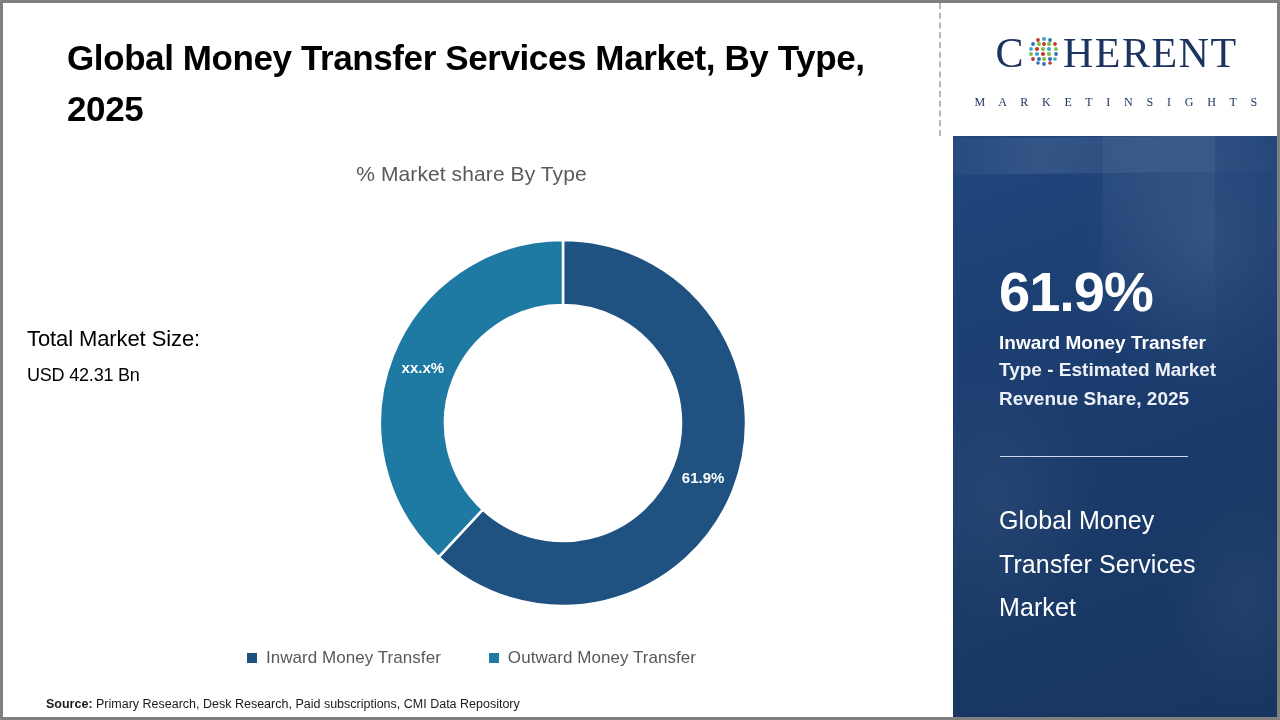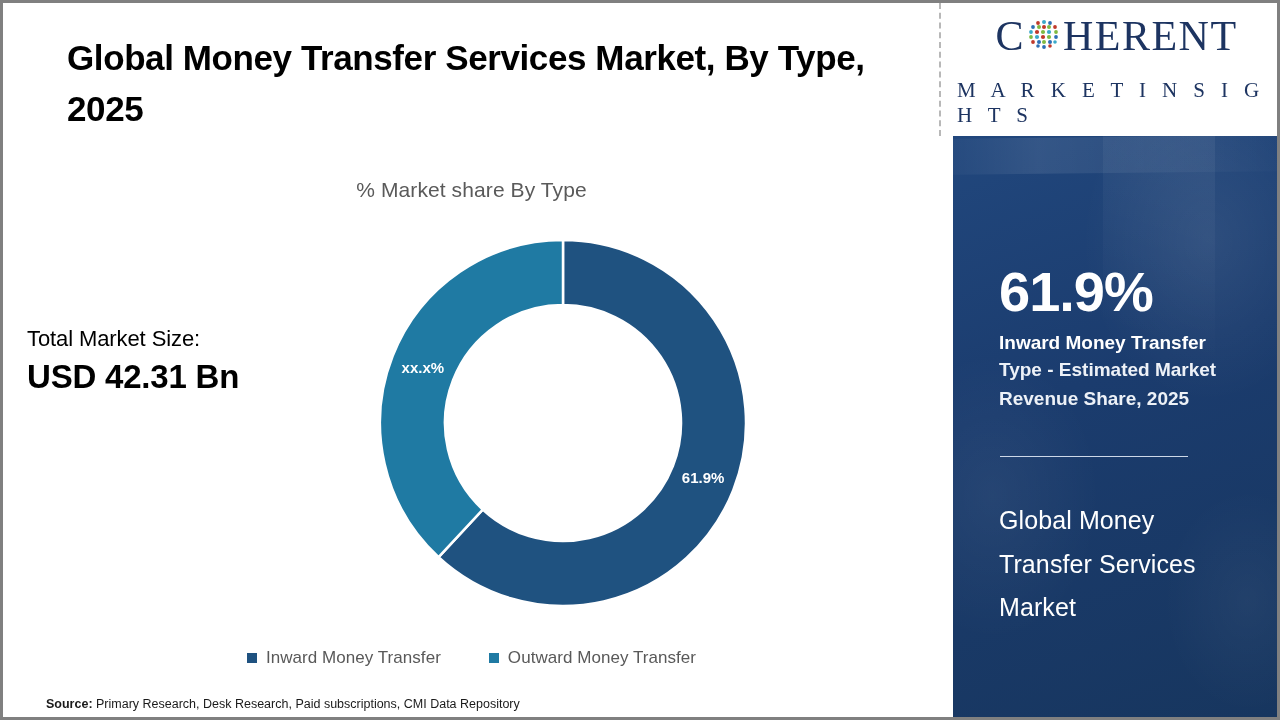--- a/index.html
+++ b/index.html
@@ -38,42 +38,41 @@
   }
 
   #chart-subtitle {
     position:absolute;
     left:0; top:159px;
     width:937px;
     text-align:center;
     font-size:21px;
     color:#5a5a5a;
     letter-spacing:0.1px;
-    margin-top:16px;
   }
 
   
   #total-market {
     position:absolute;
     left:24px; top:322px;
     width:300px;
   }
   #total-market-label {
     font-size:22px;
     color:#000000;
     line-height:1.28;
     letter-spacing:-0.1px;
   }
   #total-market-value {
-    font-size:33px;
-    font-weight:bold;
+    font-size:18px;
+    font-weight:normal;
     color:#000000;
     line-height:1.28;
     letter-spacing:-0.2px;
-    margin-top:3px;
+    margin-top:11px;
   }
 
   
   #donut-wrap {
     position:absolute;
     left:360px; top:220px;
     width:400px; height:400px;
   }
   #donut-svg { display:block; width:400px; height:400px; }
 
@@ -157,21 +156,21 @@
   .logo-word {
     font-family:"Liberation Serif", serif;
     font-size:42px;
     color:#1d3461;
     letter-spacing:1.5px;
     line-height:1;
   }
   #logo-globe { margin:0 1px; }
   #logo-sub {
     font-family:"Liberation Serif", serif;
-    font-size:21px;
+    font-size:12px;
     color:#1d3461;
     letter-spacing:5.4px;
     margin-top:18px;
     padding-left:4px;
   }
 
   
   #stat-panel {
     position:absolute;
     left:0; top:133px;

